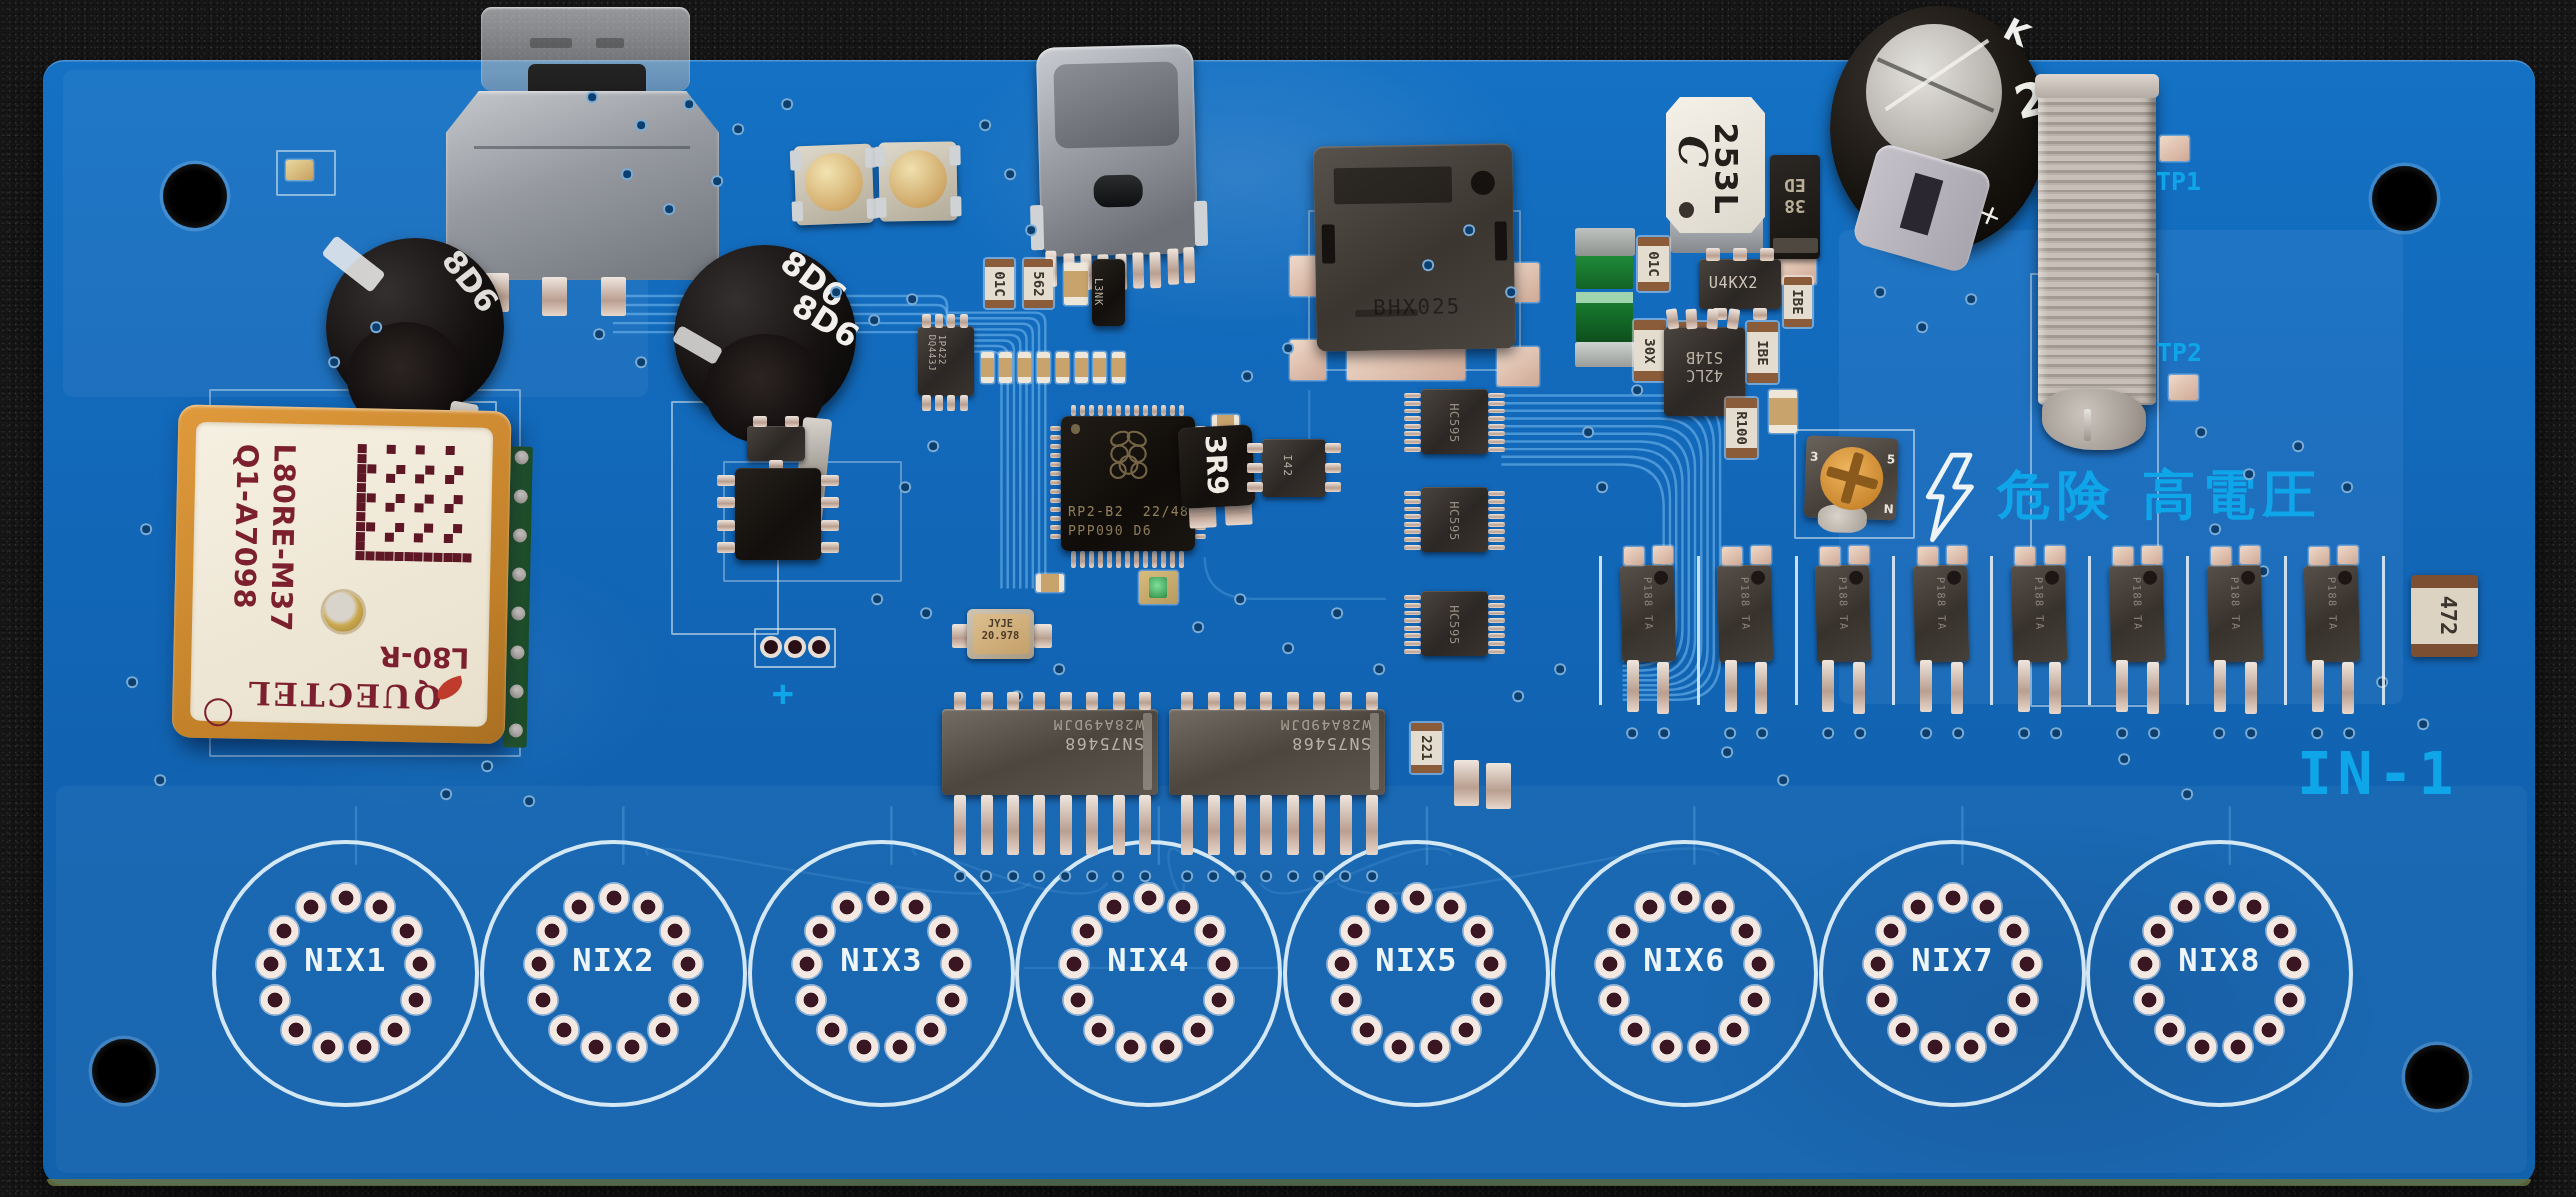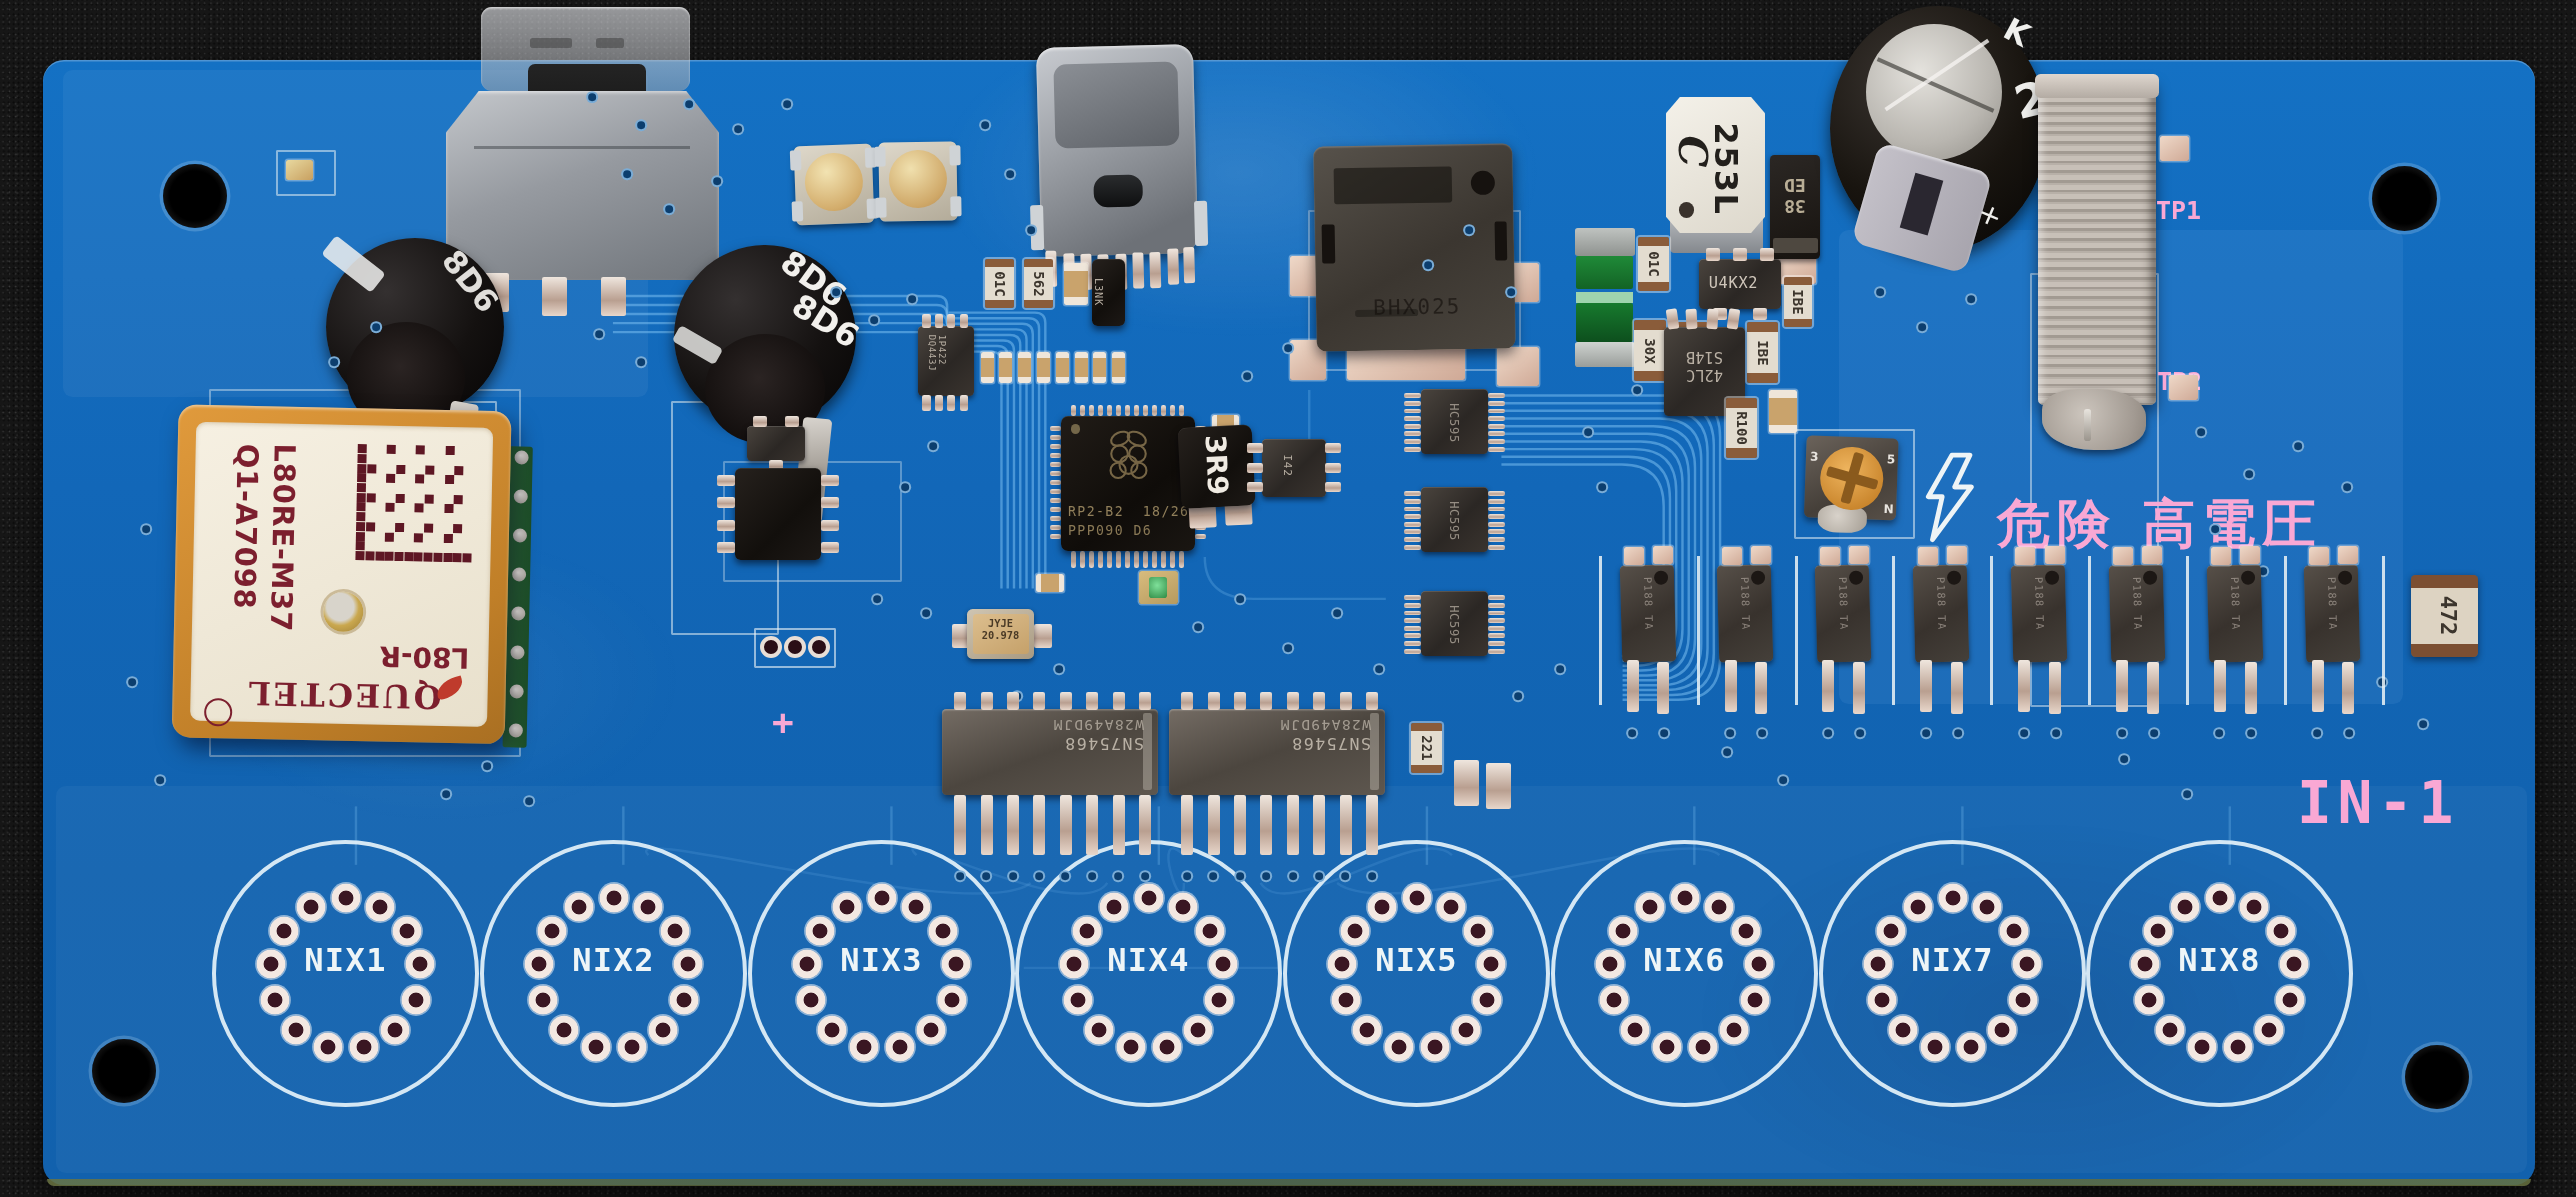--- a/index.html
+++ b/index.html
@@ -16,21 +16,21 @@
     background:linear-gradient(180deg,#1471c4 0%,#1267b8 38%,#1162af 72%,#1261ad 100%);
     box-shadow:0 12.5px 28px rgba(0,0,0,.65), inset 0 1.4px 0 rgba(255,255,255,.25);}
   #board::before{content:"";position:absolute;inset:0;border-radius:21px;
     background:
       radial-gradient(432px 237px at 48% 10%, rgba(255,255,255,.12), transparent 70%),
       radial-gradient(348px 209px at 16% 55%, rgba(255,255,255,.05), transparent 70%),
       radial-gradient(487px 279px at 80% 85%, rgba(0,0,30,.10), transparent 70%);}
   #board::after{content:"";position:absolute;left:4.2px;right:4.2px;bottom:-1.4px;height:7px;
     background:linear-gradient(90deg,#6a7442,#53603a 40%,#66713f);opacity:.85;border-radius:0 0 14px 14px;}
   .zone{position:absolute;border-radius:9.7px;}
-  .silk{color:#f9a8d4;font-family:"DejaVu Sans Mono","DejaVu Sans",monospace;font-weight:bold;margin-top:29px;}
+  .silk{color:#0ea5e9;font-family:"DejaVu Sans Mono","DejaVu Sans",monospace;font-weight:bold;}
   .silkrect{position:absolute;border:2.1px solid rgba(236,243,246,.75);border-radius:1.4px;}
   .via{position:absolute;width:7.7px;height:7.7px;border-radius:50%;background:#0c3e6e;
     border:2.1px solid rgba(150,200,240,.8);transform:translate(-50%,-50%);}
   .hole{position:absolute;border-radius:50%;background:
     radial-gradient(#000 55%,#111 70%,#173a5c 100%);box-shadow:0 0 0 3.5px rgba(180,215,245,.25);}
   .pad{position:absolute;background:linear-gradient(145deg,#efd9c9,#cfa996);border-radius:2.1px;
     box-shadow:0 0 0 1.4px rgba(255,255,255,.35);}
   .pin{position:absolute;background:linear-gradient(180deg,#efe6de,#b99f90 60%,#e8d7cb);border-radius:2.1px;}
   .chipdark{position:absolute;background:linear-gradient(135deg,#4a443e,#2b2724 55%,#3a342f);
     border-radius:4.2px;box-shadow:0 2.8px 5.6px rgba(0,0,10,.5), inset 0 0.7px 0 rgba(255,255,255,.18);}
@@ -455,21 +455,21 @@
         <ellipse cx="33" cy="14" rx="14" ry="9" transform="rotate(-25 33 14)"></ellipse>
         <ellipse cx="57" cy="14" rx="14" ry="9" transform="rotate(25 57 14)"></ellipse>
         <circle cx="32" cy="36" r="12"></circle>
           <circle cx="58" cy="36" r="12"></circle>
         <circle cx="45" cy="52" r="13"></circle>
           <circle cx="30" cy="60" r="11"></circle>
           <circle cx="60" cy="60" r="11"></circle>
       </g>
     </svg>
     <div class="abs" style="left:7px;top:88px;width:123px;color:#9f8c63;font:13.2px 'DejaVu Sans Mono',monospace;letter-spacing:1.4px;opacity:.9;">
-      <span>RP2-B2</span>&nbsp;&nbsp;<span>18/26</span>
+      <span>RP2-B2</span>&nbsp;&nbsp;<span>22/48</span>
     </div>
     <div class="abs" style="left:7px;top:107px;width:123px;color:#9f8c63;font:13.2px 'DejaVu Sans Mono',monospace;letter-spacing:1.4px;opacity:.85;">PPP090 D6</div>
   </div>
 </div>
 
 <div class="tanc" style="left:1036px;top:574px;width:28px;height:18px;background:linear-gradient(90deg,#efe6da 0 18%,#c9a36c 18% 82%,#efe6da 82% 100%);"></div>
 <div class="tanc" style="left:1212px;top:415px;width:26.5px;height:18px;background:linear-gradient(90deg,#efe6da 0 18%,#c9a36c 18% 82%,#efe6da 82% 100%);"></div>
 <div class="tanc" style="left:1216px;top:482px;width:26.5px;height:18px;background:linear-gradient(90deg,#efe6da 0 18%,#c9a36c 18% 82%,#efe6da 82% 100%);"></div>
 
 <div class="abs" style="left:1180px;top:426px;width:77px;height:97px;transform:rotate(-3deg);">

